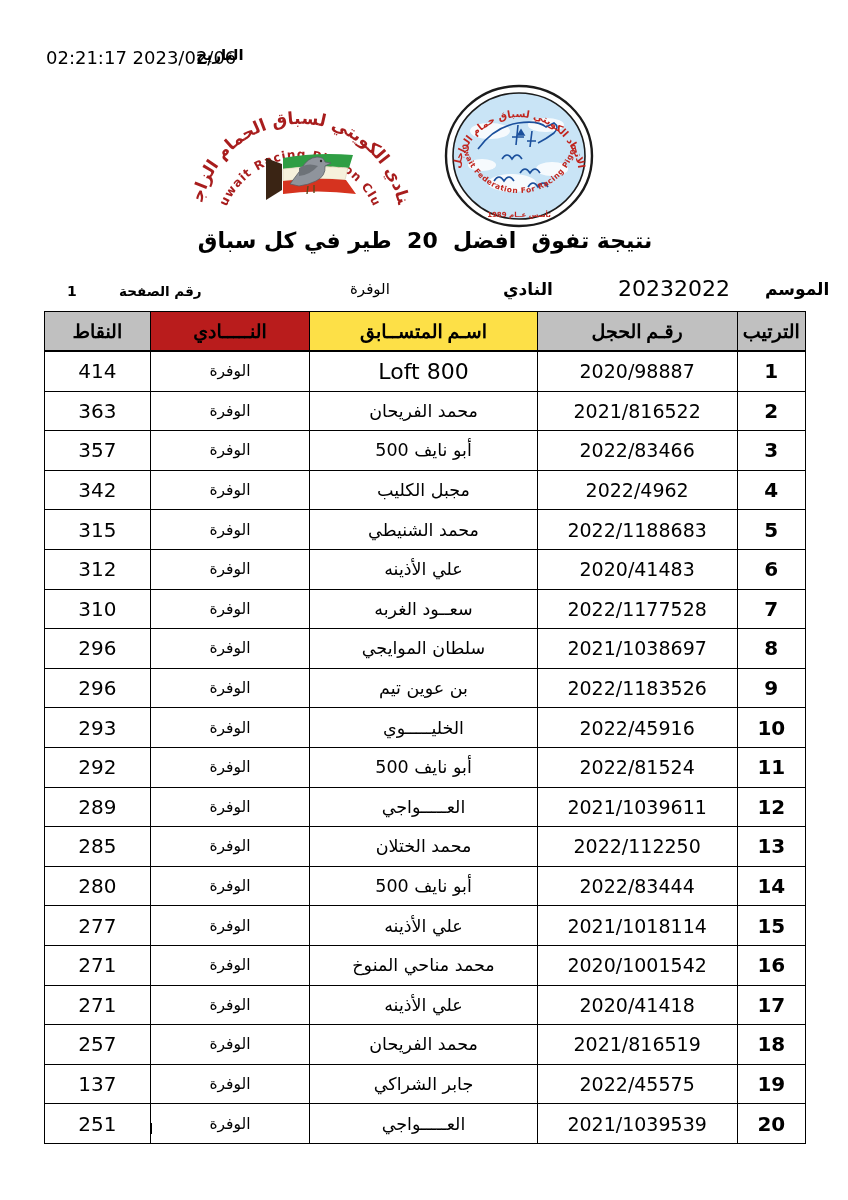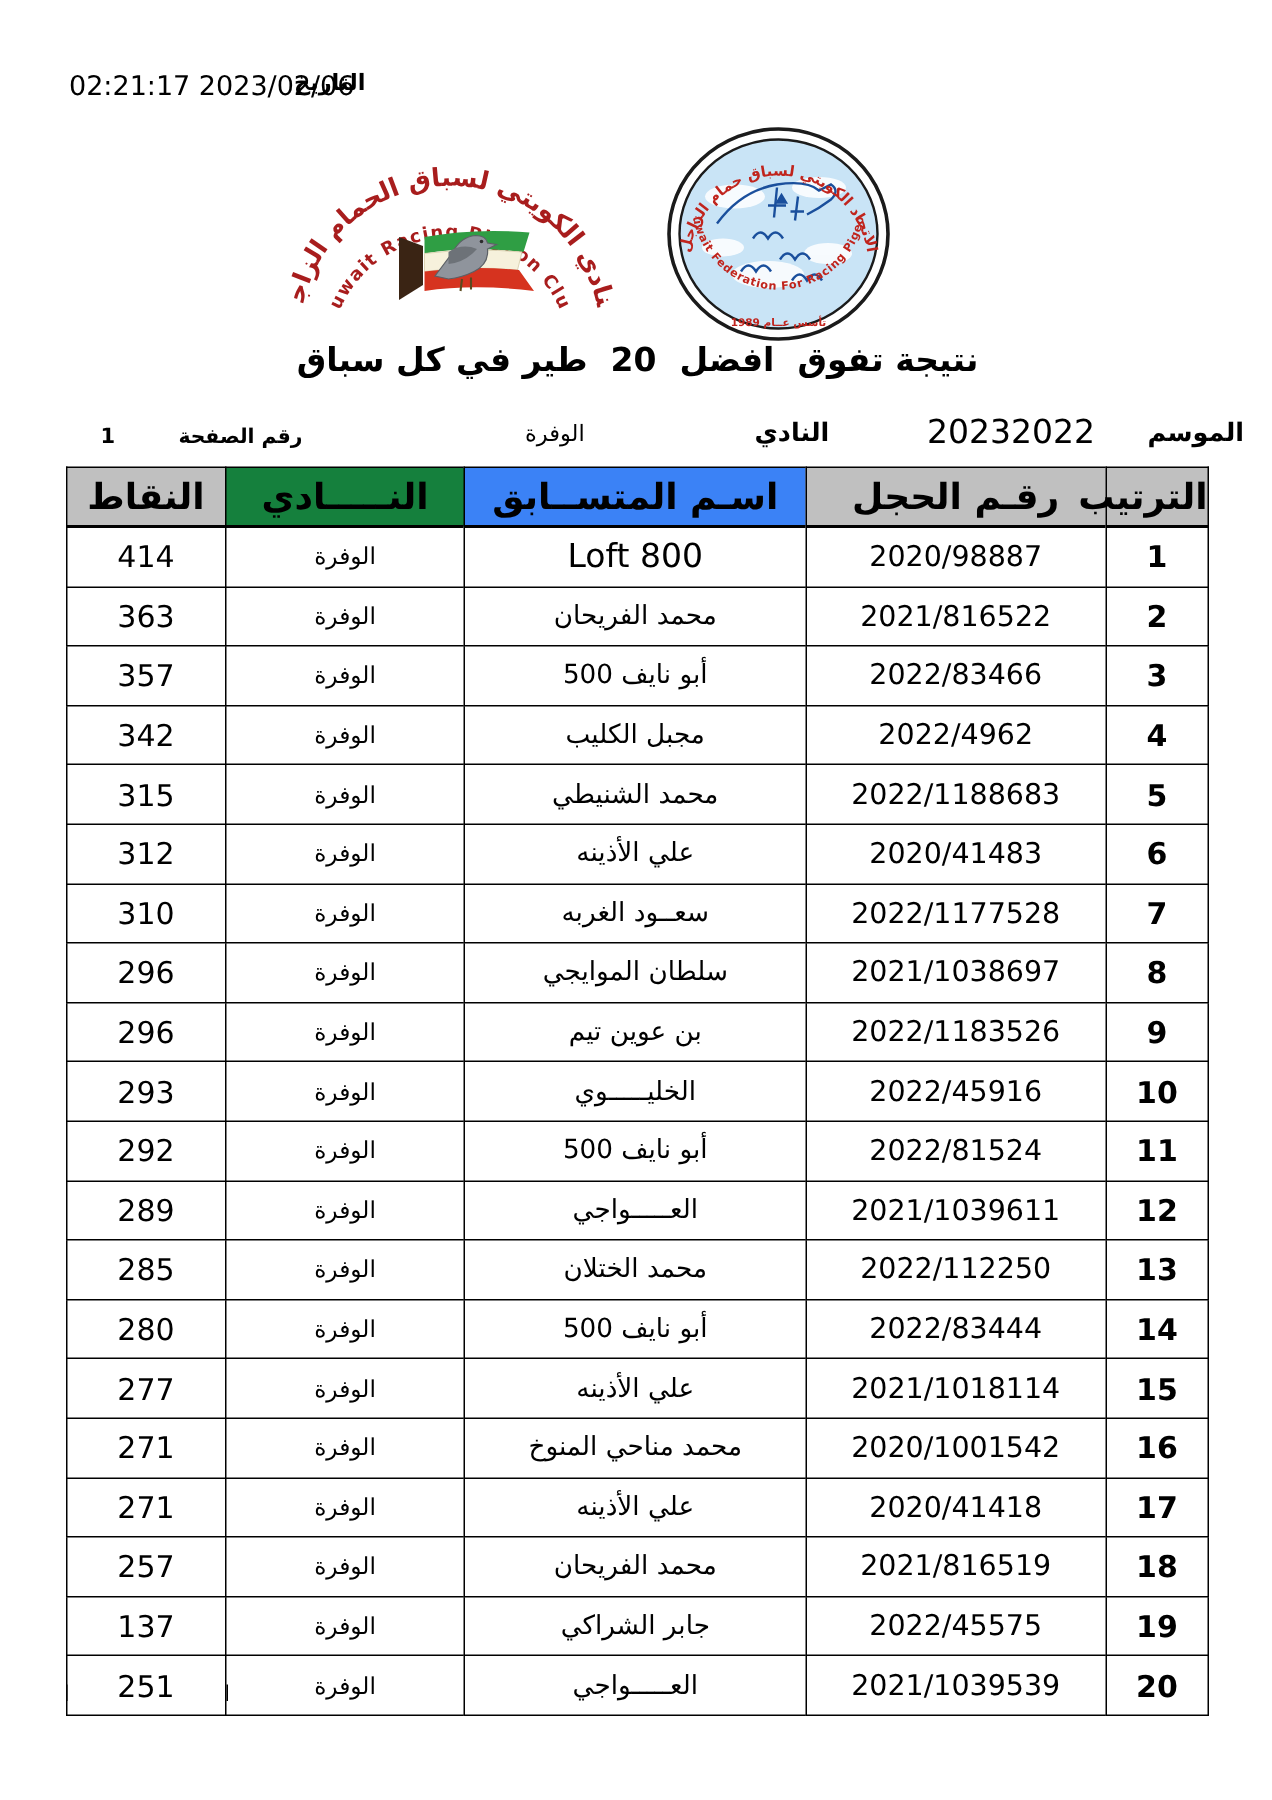--- a/index.html
+++ b/index.html
@@ -24,22 +24,22 @@
   .clubname-label{left:476px;top:279px;}
   .clubname-value{left:350px;top:280px;font-size:15px;direction:rtl;}
   .pagenum-label{left:92px;top:283px;font-size:13.5px;}
   .pagenum-value{left:67px;top:283px;font-size:14px;font-weight:bold;}
   
   .results-table{position:absolute;left:44px;top:311px;width:762px;
     border-collapse:collapse;direction:rtl;table-layout:fixed;
     border:1.5px solid #000;}
   .results-table th{
     border:1px solid #000;border-bottom:2.5px solid #000;
-    height:38px;font-weight:bold;font-size:24px;text-align:center;vertical-align:middle;
-    padding:0;}
+    height:38px;font-weight:bold;font-size:19px;text-align:center;vertical-align:middle;
+    padding:0;font-family:Liberation Serif, serif;}
   .results-table td{
     border:1px solid #000;height:38.6px;text-align:center;vertical-align:middle;
     padding:0;font-size:17.5px;}
   .col-rank{width:67px;}
   .col-ring{width:198px;}
   .col-name{width:225px;}
   .col-club{width:158px;}
   .col-points{width:104px;}
   td.col-rank{font-weight:bold;font-size:20px;font-family:"DejaVu Sans","Liberation Sans",sans-serif;}
   td.col-ring{font-size:19px;direction:ltr;}
@@ -131,22 +131,22 @@
 <span class="abs meta-label clubname-label">النادي</span>
 <span class="abs clubname-value">الوفرة</span>
 <span class="abs meta-label pagenum-label">رقم الصفحة</span>
 <span class="abs pagenum-value">1</span>
 
 <table class="results-table">
   <thead>
     <tr>
       <th class="col-rank" style="background: rgb(192, 192, 192);">الترتيب</th>
       <th class="col-ring" style="background: rgb(192, 192, 192); margin-left: 28px;">رقـم الحجل</th>
-      <th class="col-name" style="background: #3b82f6;">اسـم المتســابق</th>
-      <th class="col-club" style="background: #15803d; margin-top: 36px;">النـــــادي</th>
+      <th class="col-name" style="background: #fde047;">اسـم المتســابق</th>
+      <th class="col-club" style="background: #b91c1c; margin-top: 36px;">النـــــادي</th>
       <th class="col-points" style="background: rgb(192, 192, 192);">النقاط</th>
     </tr>
   </thead>
   <tbody>
       <tr>
         <td class="col-rank">1</td>
         <td class="col-ring">2020/98887</td>
         <td class="col-name latin">Loft 800</td>
         <td class="col-club">الوفرة</td>
         <td class="col-points">414</td>

